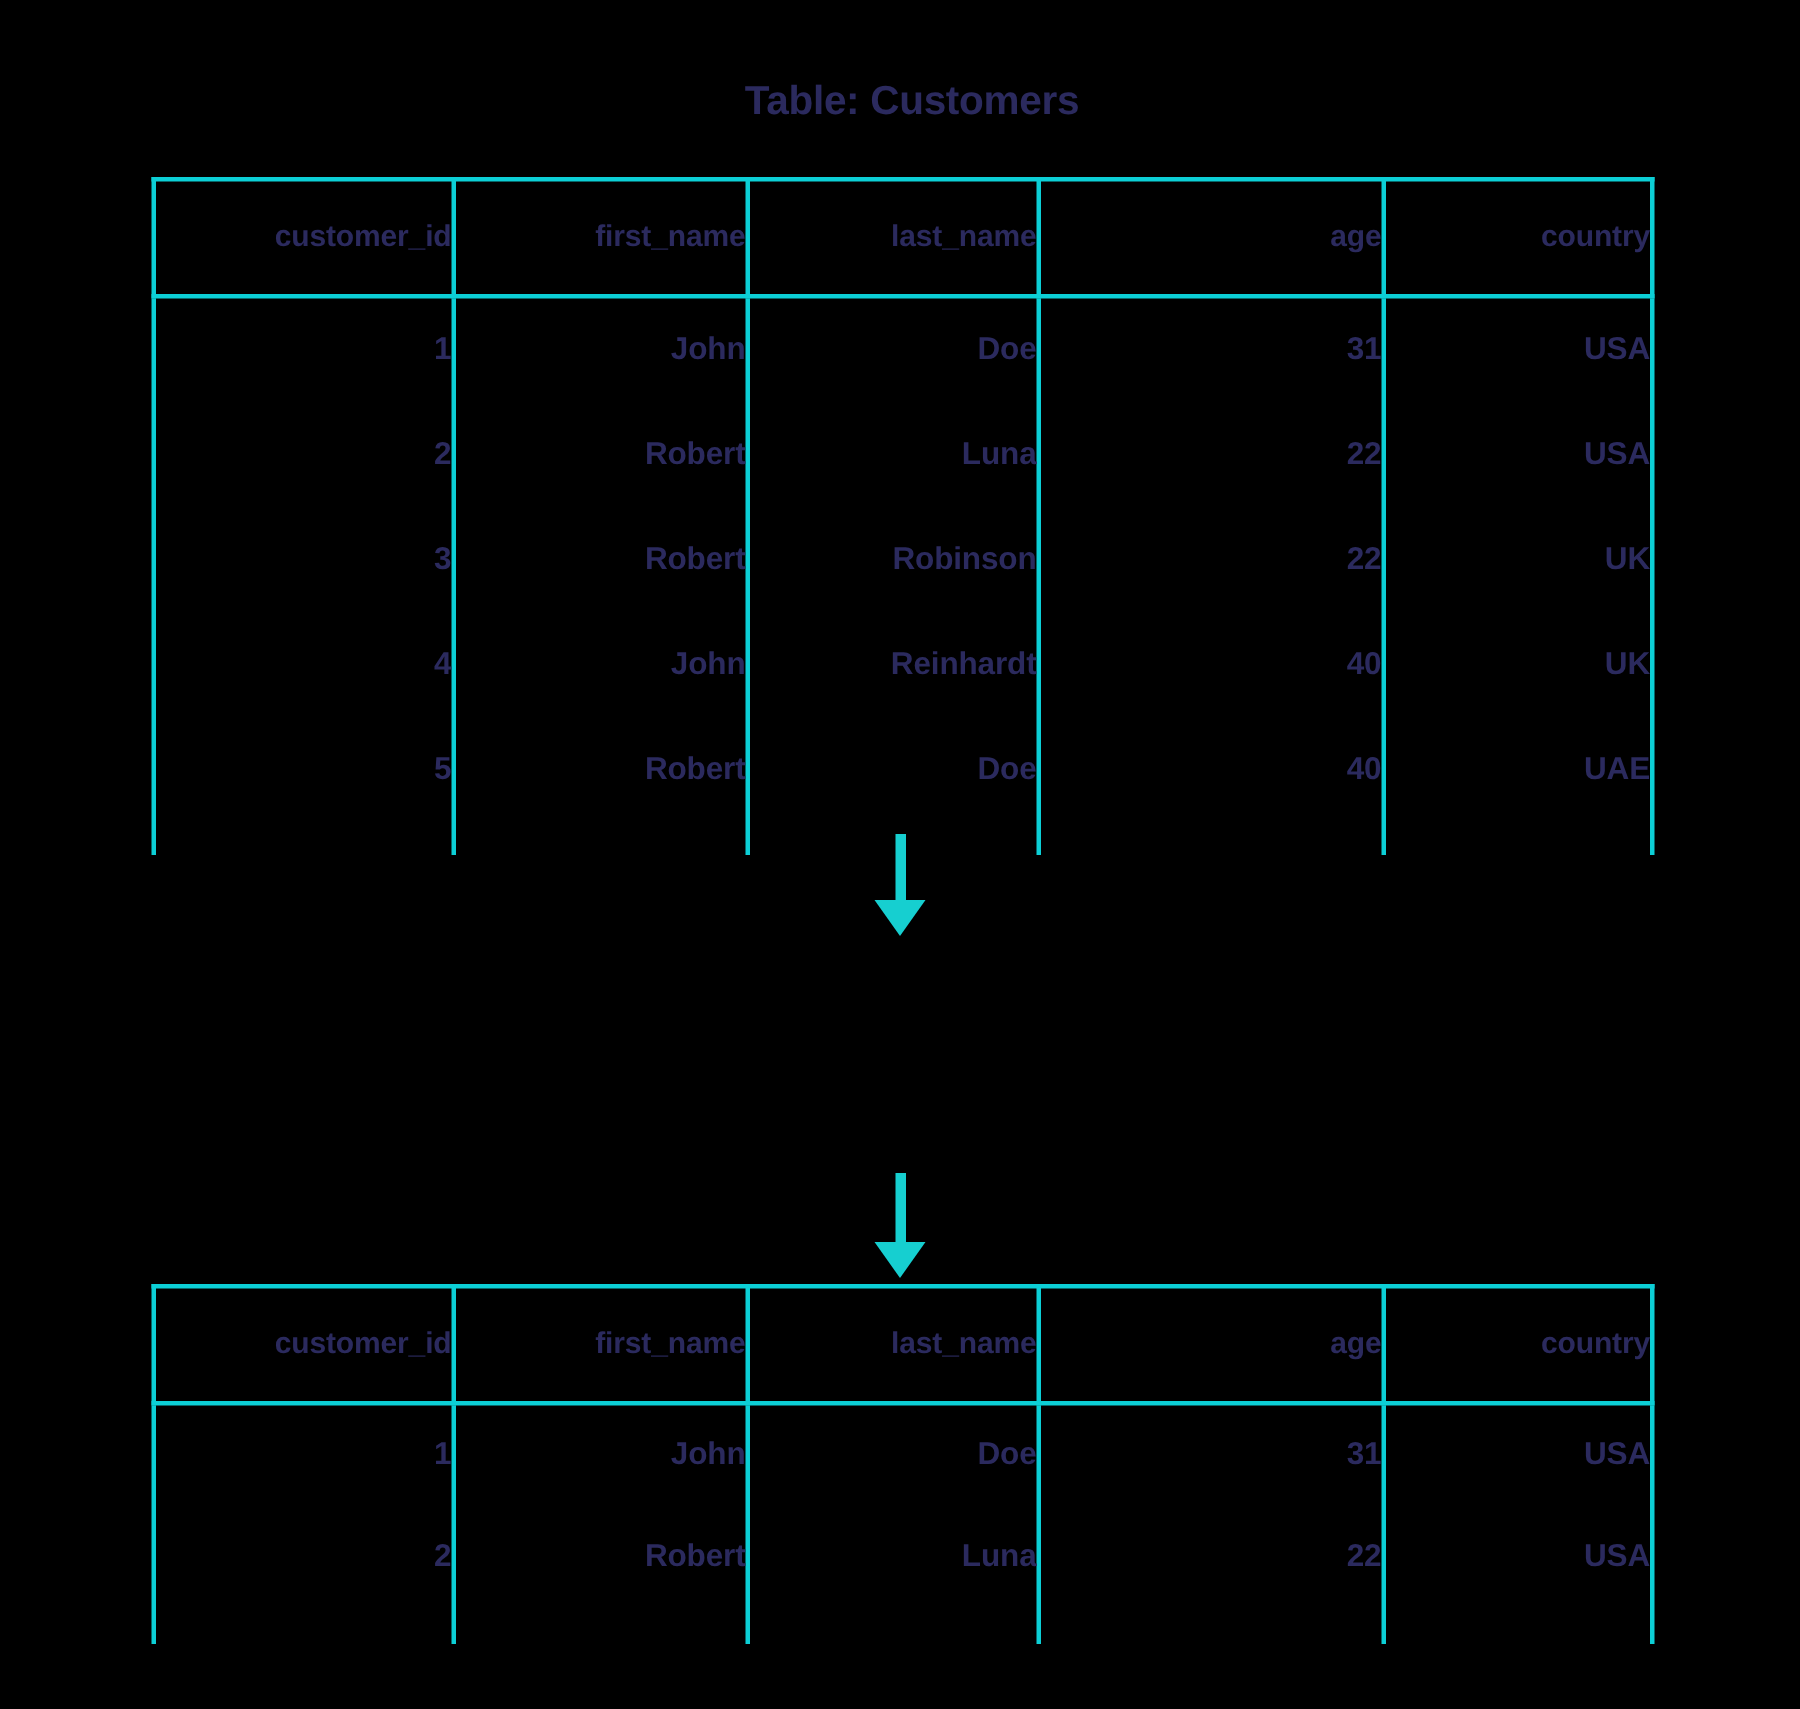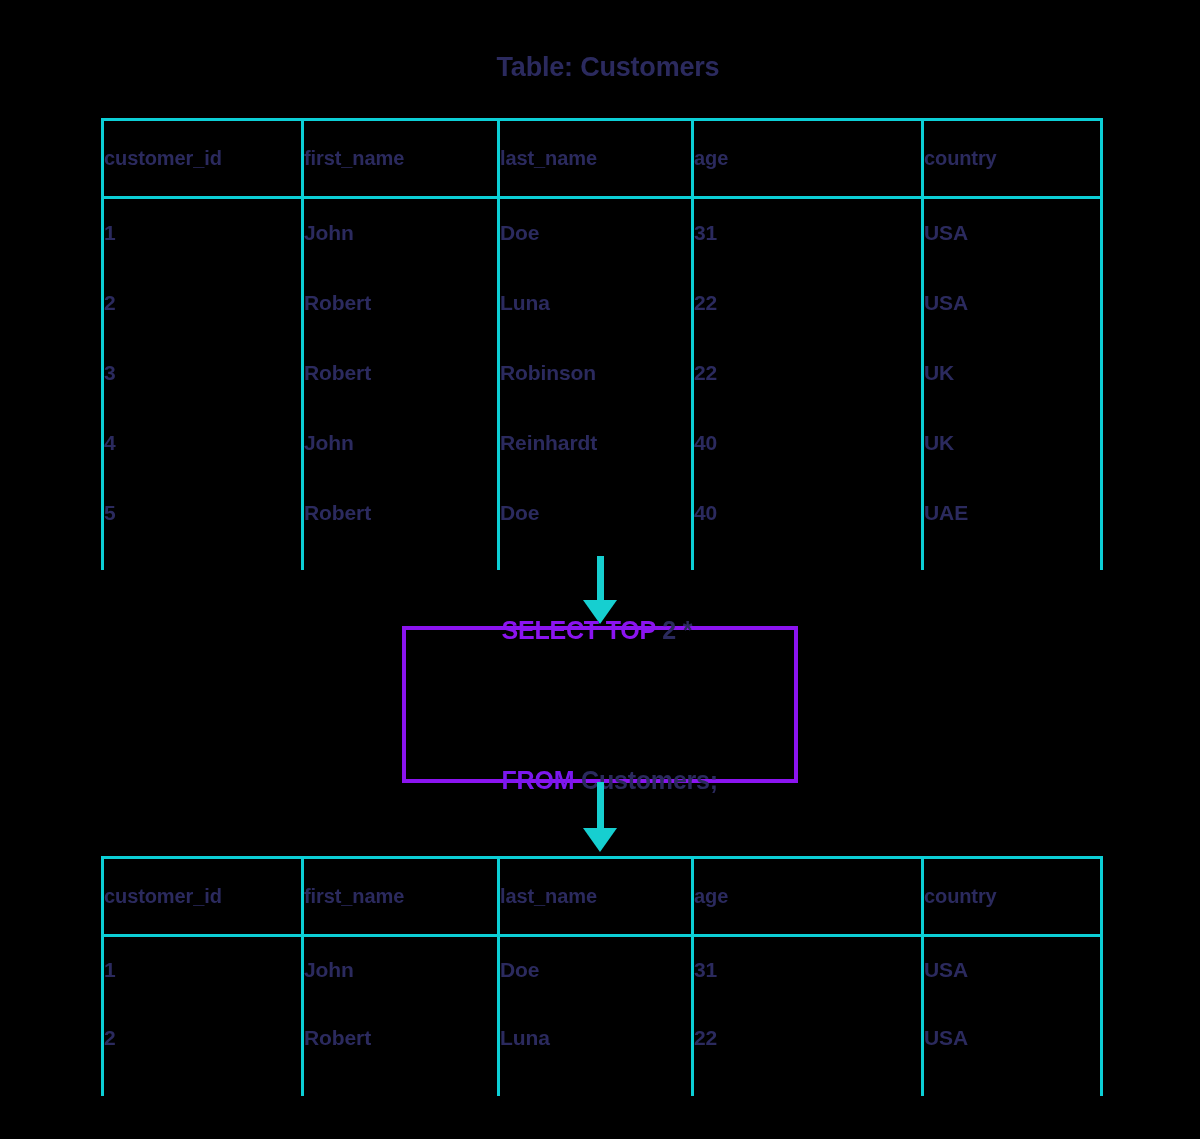--- a/index.html
+++ b/index.html
@@ -47,21 +47,21 @@
 
   .sql-table col.c-id      { width: 200px; }
   .sql-table col.c-first   { width: 196px; }
   .sql-table col.c-last    { width: 194px; }
   .sql-table col.c-age     { width: 230px; }
   .sql-table col.c-country { width: 179px; }
 
   .sql-table th,
   .sql-table td {
     border: 3px solid #0ccfd6;
-    text-align: left;
+    text-align: right;
     color: #2b2a5e;
     font-weight: 700;
     font-size: 20px;
     letter-spacing: -0.1px;
   }
 
   .sql-table th {
     height: 78px;
     font-size: 20px;
   }
@@ -227,28 +227,20 @@
           <td></td>
       </tr>
     </tbody>
   </table>
 
   <div class="arrow arrow-1">
     <div class="shaft"></div>
     <div class="head"></div>
   </div>
 
-  <div class="query-box">
-    <div class="query-line">
-      <span class="kw">SELECT TOP</span><span class="lit"> 2 *</span>
-    </div>
-    <div class="query-line">
-      <span class="kw-from">FROM</span><span class="lit"> Customers;</span>
-    </div>
-  </div>
 
   <div class="arrow arrow-2">
     <div class="shaft"></div>
     <div class="head"></div>
   </div>
 
   <table class="sql-table bottom-table">
     <colgroup>
       <col class="c-id">
         <col class="c-first">

